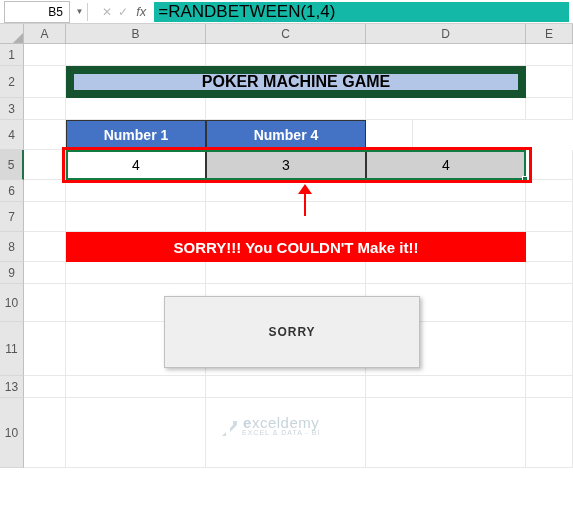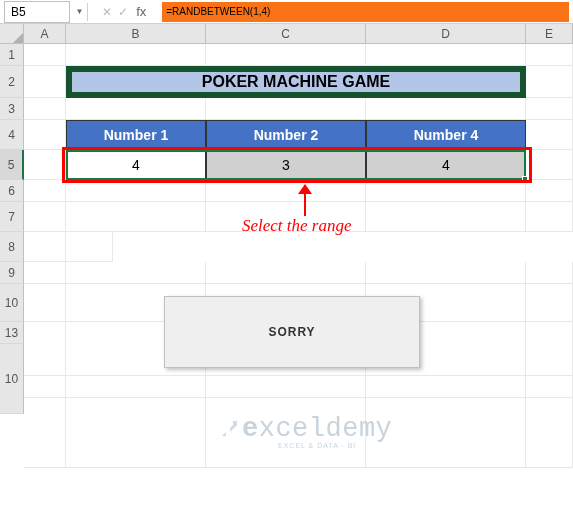--- a/index.html
+++ b/index.html
@@ -21,50 +21,51 @@
       padding: 0 4px;
       gap: 2px;
     }
     .name-box {
       width: 66px;
       height: 20px;
       border: 1px solid #c0c0c0;
       padding: 10px 6px;
       font-size: 12px;
       background: #fff;
-      text-align: left;
+      text-align: right;
     }
     .nb-drop {
       width: 16px; height: 18px;
       display: flex; align-items: center; justify-content: center;
       color: #666;
       font-size: 8px;
       border-right: 1px solid #d0d0d0;
       margin-right: 6px;
     }
     .fx-icons {
       display: flex;
       align-items: center;
       gap: 6px;
       color: #a0a0a0;
       padding: 0 6px;
     }
     .fx-icons span { font-size: 12px; }
     .fx-label {
+      font-style: italic;
       color: #666;
       font-size: 13px;
-      margin-right: 14px;
+      margin-right: 6px;
     }
     .formula-input {
       flex: 1;
       height: 20px;
       border: none;
       padding: 1px 4px;
-      font-size: 10px;
-      background: #f97316;
+      font-size: 17px;
+      background: #14b8a6;
       outline: none;
     }
     .sheet-area {
       display: flex;
       height: calc(100% - 24px);
     }
     .corner {
       width: 24px; height: 20px;
       background: #e6e6e6;
       border-right: 1px solid #c0c0c0;
@@ -125,21 +126,21 @@
     .r7 { height: 30px; }
     .r8 { height: 30px; }
     .r9 { height: 22px; }
     .r10 { height: 38px; }
     .r11 { height: 54px; }
     .r12 { height: 22px; }
     .r13 { height: 70px; }
 
     .title-cell {
       background: #b4c6e7;
-      border: 6px solid #14532d;
+      border: 8px solid #14532d;
       font-weight: bold;
       font-size: 16px;
       color: #000;
       display: flex; align-items: center; justify-content: center;
     }
     .th-cell {
       background: #4472c4;
       color: #fff;
       font-weight: bold;
       font-size: 14px;
@@ -205,24 +206,23 @@
       color: #333;
       cursor: pointer;
     }
     .watermark {
       position: absolute;
       text-align: center;
       color: #c8d4dc;
       font-family: Arial, sans-serif;
     }
     .watermark .wm-main {
-      font-size: 27px;
+      font-size: 15px;
       font-weight: 300;
       letter-spacing: 0.5px;
-      font-family: Liberation Mono, monospace;
     }
     .watermark .wm-e { font-weight: 600; }
     .watermark .wm-sub {
       font-size: 7px;
       letter-spacing: 1px;
       margin-top: -2px;
     }
     .watermark svg {
       position: absolute;
       left: -22px; top: 4px;
@@ -253,20 +253,21 @@
       <div class="rh r1">1</div>
       <div class="rh r2">2</div>
       <div class="rh r3">3</div>
       <div class="rh r4">4</div>
       <div class="rh r5 sel">5</div>
       <div class="rh r6">6</div>
       <div class="rh r7">7</div>
       <div class="rh r8">8</div>
       <div class="rh r9">9</div>
       <div class="rh r10">10</div>
+      <div class="rh r11">11</div>
       <div class="rh r12">13</div>
       <div class="rh r13">10</div>
     </div>
   </div>
   <div style="flex:1; display:flex; flex-direction:column;">
     <div class="col-headers">
       <div class="ch cA">A</div>
       <div class="ch cB">B</div>
       <div class="ch cC">C</div>
       <div class="ch cD">D</div>
@@ -292,21 +293,20 @@
           <div class="cell cA r3"></div>
           <div class="cell cB r3"></div>
           <div class="cell cC r3"></div>
           <div class="cell cD r3"></div>
           <div class="cell cE r3"></div>
         </div>
 
       <div class="grid-row">
         <div class="cell cA r4"></div>
         <div class="th-cell cB r4">Number 1</div>
-        <div class="th-cell cC r4">Number 2</div>
         <div class="th-cell cD r4">Number 4</div>
         <div class="cell cE r4"></div>
       </div>
 
       <div class="grid-row">
         <div class="cell cA r5"></div>
         <div class="td-cell first cB r5">4</div>
         <div class="td-cell cC r5">3</div>
         <div class="td-cell cD r5">4</div>
         <div class="cell cE r5"></div>
@@ -323,20 +323,21 @@
       <div class="grid-row">
           <div class="cell cA r7"></div>
           <div class="cell cB r7"></div>
           <div class="cell cC r7"></div>
           <div class="cell cD r7"></div>
           <div class="cell cE r7"></div>
         </div>
 
       <div class="grid-row">
         <div class="cell cA r8"></div>
+        <div class="msg-cell r8" style="width:460px;">SORRY!!! You COULDN'T Make it!!</div>
         <div class="cell cE r8"></div>
       </div>
 
       <div class="grid-row">
           <div class="cell cA r9"></div>
           <div class="cell cB r9"></div>
           <div class="cell cC r9"></div>
           <div class="cell cD r9"></div>
           <div class="cell cE r9"></div>
         </div>
@@ -375,21 +376,20 @@
       <div class="green-sel" style="left:42px; top:106px; width:460px; height:30px;"></div>
       <div class="fill-handle" style="left:498px; top:132px;"></div>
 
       <div class="selection-outline" style="left:38px; top:103px; width:470px; height:36px;"></div>
 
       <svg class="arrow-anno" style="left:274px; top:140px; width:14px; height:32px;" viewBox="0 0 14 32">
         <line x1="7" y1="6" x2="7" y2="32" stroke="#ff0000" stroke-width="2"></line>
         <polygon points="7,0 0,10 14,10" fill="#ff0000"></polygon>
       </svg>
 
-      <div class="anno-text" style="left:218px; top:172px;">Select the range</div>
 
       <div class="spin-btn" style="left:140px; top:252px; width:256px; height:72px;">SORRY</div>
 
       <div class="watermark" style="left:218px; top:370px;">
         <svg width="20" height="20" viewBox="0 0 20 20">
           <path d="M3 17 L10 10 L10 14 L17 7 L17 3 L13 3 L13 7 L6 14 Z" fill="#d0dce4"></path>
           <path d="M2 18 L6 14 L6 18 Z" fill="#d0dce4"></path>
         </svg>
         <div class="wm-main"><span class="wm-e">e</span><span>xceldemy</span></div>
         <div class="wm-sub">EXCEL &amp; DATA - BI</div>

